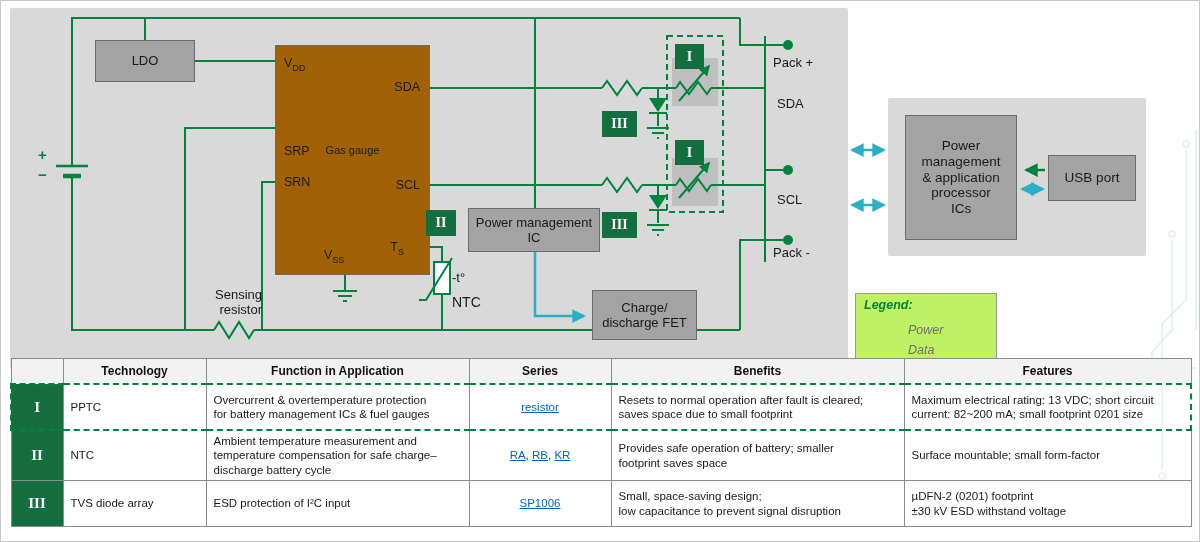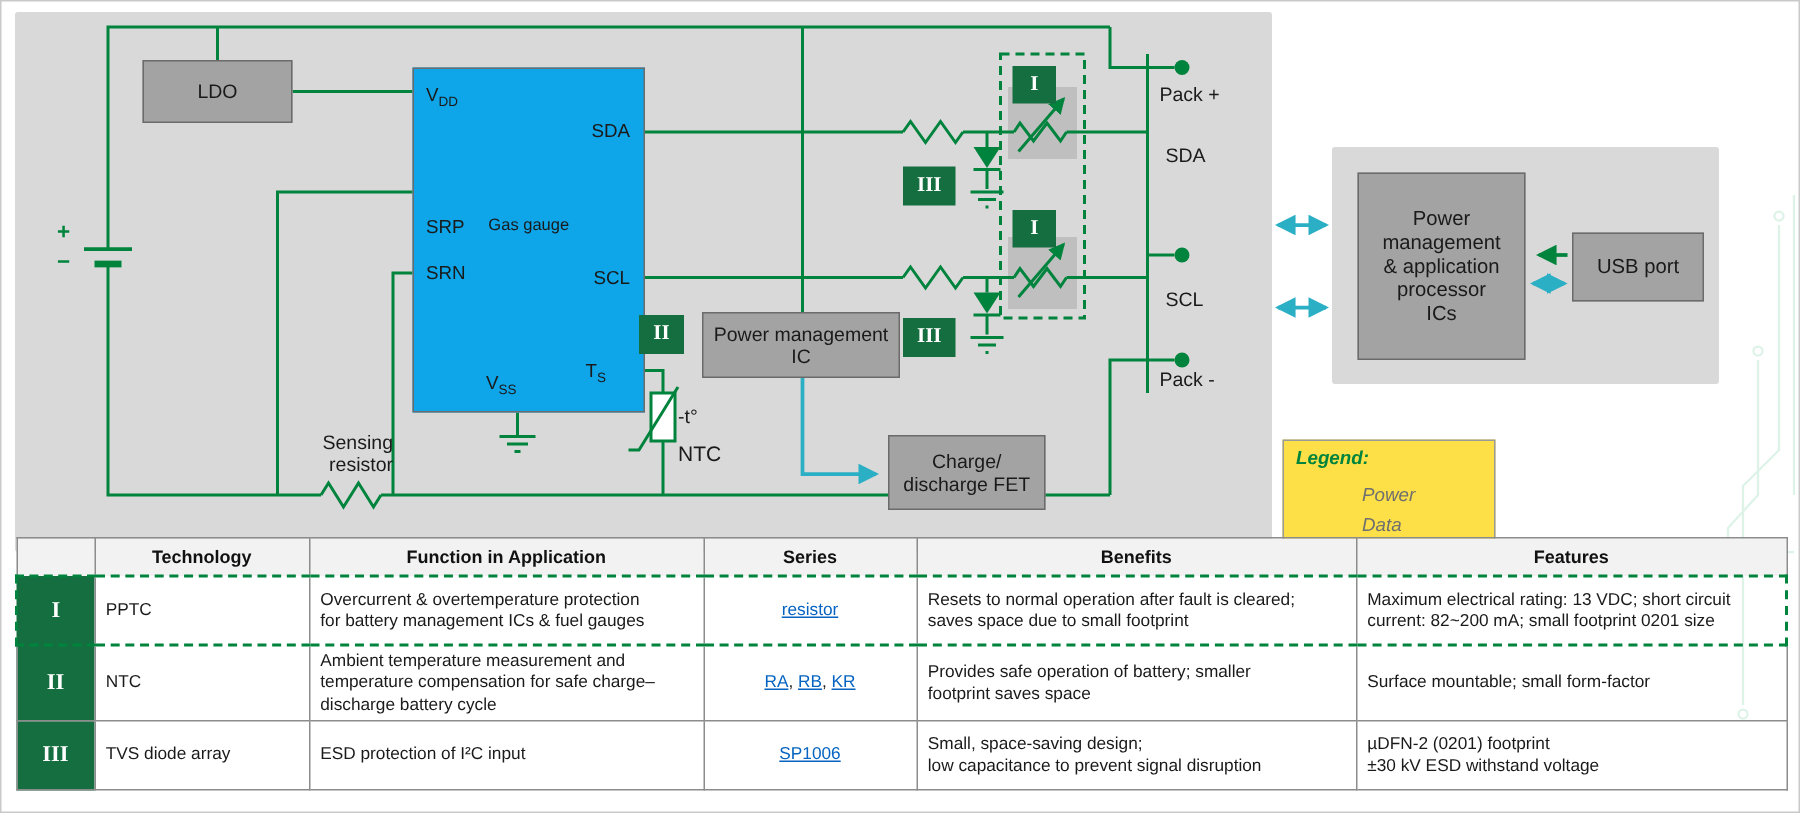--- a/index.html
+++ b/index.html
@@ -8,35 +8,35 @@
     font-family:"Liberation Sans",sans-serif;
     position:relative; background:#ffffff; overflow:hidden; color:#1a1a1a;
   }
   .frame { position:absolute; inset:0; border:1px solid #c9c9c9; pointer-events:none; z-index:50; }
   .panel { position:absolute; background:#D9D9D9; border-radius:2px; }
   .cbox {
     position:absolute; background:#a3a3a3; border:1px solid #6b6b6b;
     display:flex; align-items:center; justify-content:center; text-align:center;
     font-size:13px; line-height:1.18; padding:2px;
   }
-  .ggbox { position:absolute; background:#0ea5e9; border:1px solid #6b6b6b; }
+  .ggbox { position:absolute; background:#a16207; border:1px solid #6b6b6b; }
   .pin { position:absolute; font-size:12.5px; white-space:nowrap; }
   .pin sub, .lbl sub { font-size:9px; }
   .gg-title { position:absolute; left:0; right:0; top:98px; text-align:center; font-size:11px; }
   .badge {
     position:absolute; background:#156E3F; color:#fff;
     font-family:"Liberation Serif",serif; font-weight:bold; font-size:14px;
     display:flex; align-items:center; justify-content:center;
   }
   .lbl { position:absolute; font-size:13px; white-space:nowrap; }
   .pre { white-space:pre-line; }
   .batt-sign { position:absolute; color:#00843D; font-weight:bold; font-size:15px; }
   .legend {
     position:absolute; left:855px; top:293px; width:142px; height:70px;
-    background:#fde047; border:1px solid #9a9a9a;
+    background:#bef264; border:1px solid #9a9a9a;
   }
   .legend-title { position:absolute; left:8px; top:4px; font-size:12.5px; font-style:italic; font-weight:bold; color:#00843D; }
   .legend-lbl { position:absolute; left:52px; font-size:12.5px; font-style:italic; color:#6f6f6f; }
   .tbl-wrap { position:absolute; left:10px; top:358px; width:1180px; }
   table { border-collapse:collapse; table-layout:fixed; width:1180px; }
   th,td { border:1px solid #8c8c8c; }
   th { background:#F2F2F2; font-size:12px; padding:5px 2px; text-align:center; color:#111; }
   td { font-size:11.5px; line-height:1.25; padding:3px 7px; vertical-align:middle; }
   td.num {
     background:#156E3F; color:#fff; text-align:center;

